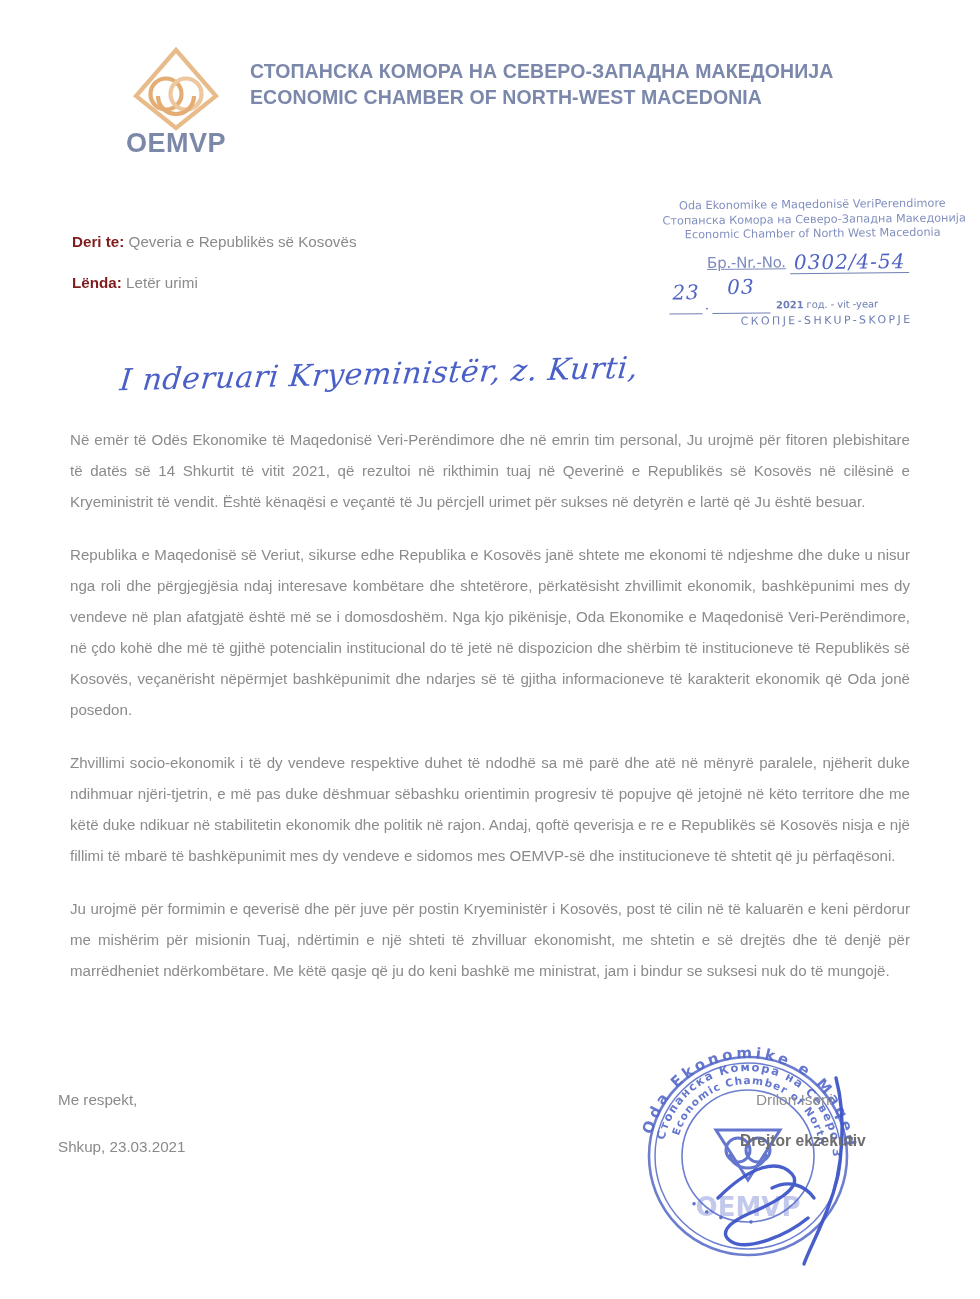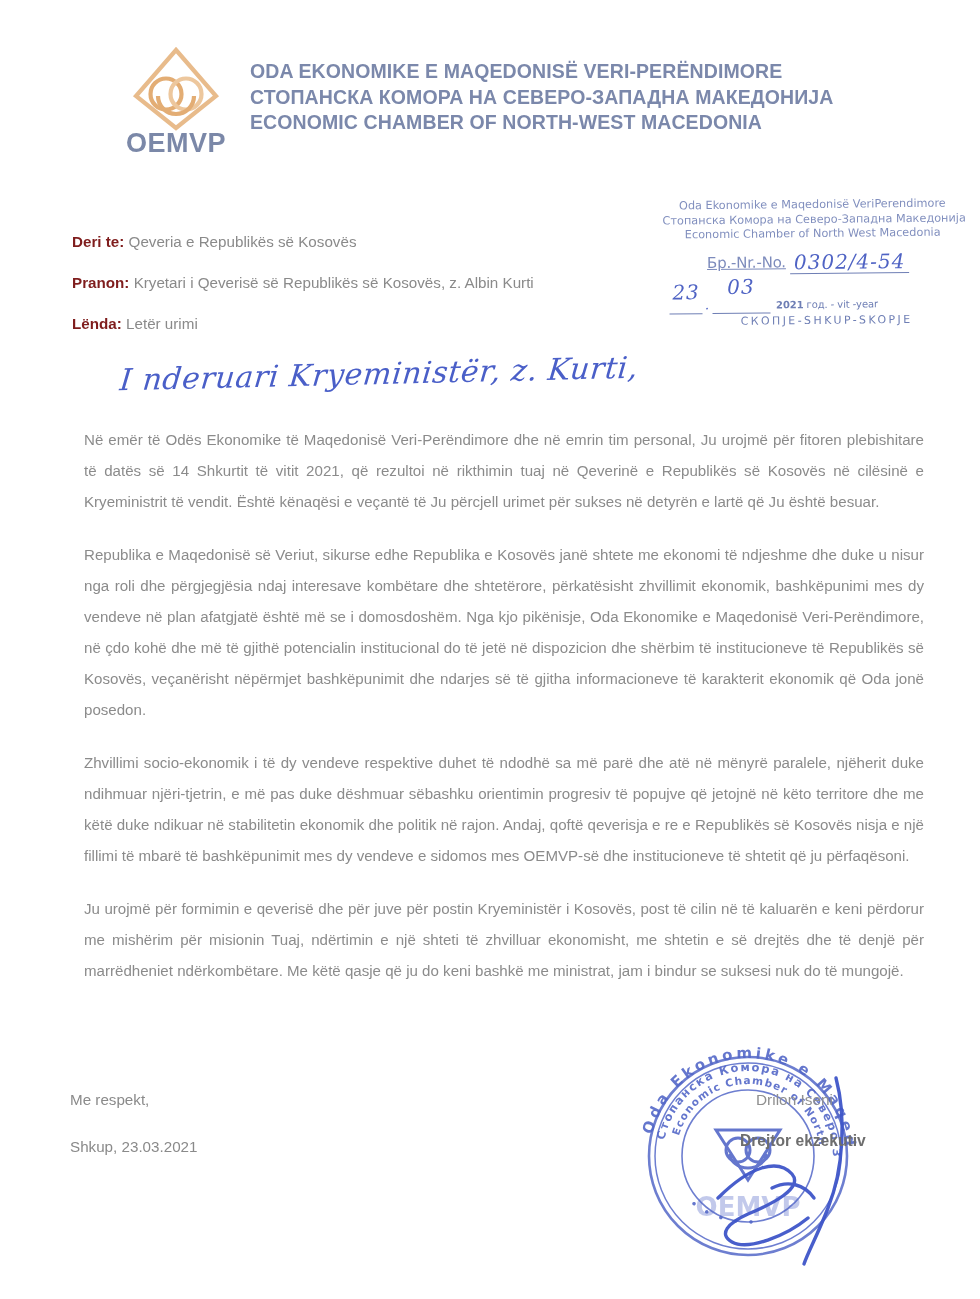--- a/index.html
+++ b/index.html
@@ -171,36 +171,36 @@
     font-size: 30px;
     color: #4a5fc8;
     letter-spacing: 0.6px;
     transform: rotate(-1.4deg) skewX(-7deg);
     white-space: nowrap;
   }
 
   
   .body-text {
     position: absolute;
-    left: 84px;
+    left: 70px;
     top: 424px;
     width: 840px;
   }
   .para {
     font-size: 15.1px;
     line-height: 31px;
     color: #8b8b8b;
     text-align: justify;
     margin: 0 0 22px 0;
   }
 
   
   .closing {
     position: absolute;
-    left: 70px;
+    left: 58px;
     top: 1090px;
   }
   .closing div {
     font-size: 15.2px;
     line-height: 19px;
     color: #8a8a8a;
     margin-bottom: 28px;
   }
 
   
@@ -244,21 +244,20 @@
         <svg width="96" height="86" viewBox="0 0 96 86">
           <path d="M48 4 L88 50 L48 82 L8 50 Z" fill="none" stroke="#e8bb8b" stroke-width="4.2"></path>
           <circle cx="38" cy="48" r="15.5" fill="none" stroke="#e3ad74" stroke-width="4.2"></circle>
           <circle cx="58" cy="48" r="15.5" fill="none" stroke="#edc79d" stroke-width="4.2"></circle>
           <path d="M30 50 a13 13 0 0 0 36 0" fill="none" stroke="#e3ad74" stroke-width="4.2"></path>
         </svg>
       </span>
       <span class="logo-word">OEMVP</span>
     </div>
     <div class="org-names">
-      <div class="org-line">ODA EKONOMIKE E MAQEDONISË VERI-PERËNDIMORE</div>
       <div class="org-line">СТОПАНСКА КОМОРА НА СЕВЕРО-ЗАПАДНА МАКЕДОНИЈА</div>
       <div class="org-line">ECONOMIC CHAMBER OF NORTH-WEST MACEDONIA</div>
     </div>
   </div>
 
   <div class="reg-stamp">
     <div class="reg-head">Oda Ekonomike e Maqedonisë VeriPerendimore</div>
     <div class="reg-head">Стопанска Комора на Северо-Западна Македонија</div>
     <div class="reg-head">Economic Chamber of North West Macedonia</div>
 
@@ -276,24 +275,20 @@
         <span>год. - vit -year</span>
       </span>
     </div>
     <div class="reg-city">СКОПЈЕ-SHKUP-SKOPJE</div>
   </div>
 
   <div class="addr">
     <div class="addr-row">
       <b>Deri te:</b>
       <span>Qeveria e Republikës së Kosovës</span>
-    </div>
-    <div class="addr-row">
-      <b>Pranon:</b>
-      <span>Kryetari i Qeverisë së Republikës së Kosovës, z. Albin Kurti</span>
     </div>
     <div class="addr-row">
       <b>Lënda:</b>
       <span>Letër urimi</span>
     </div>
   </div>
 
   <div class="salutation">I nderuari Kryeministër, z. Kurti,</div>
 
   <div class="body-text">

